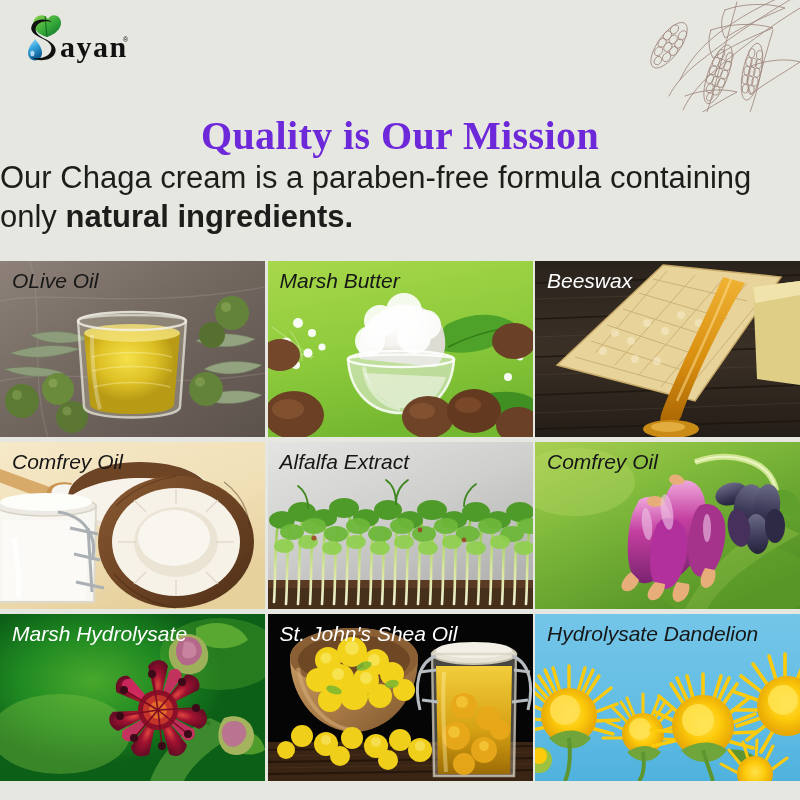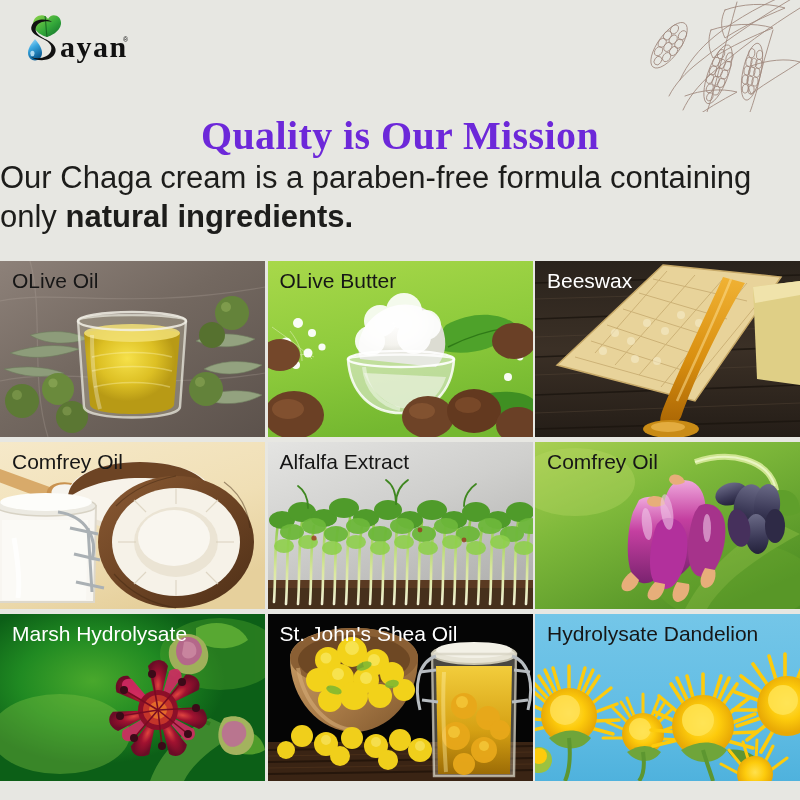--- a/index.html
+++ b/index.html
@@ -42,20 +42,21 @@
     position:absolute; top:261px; left:0;
     width:800px; height:519px;
     display:grid;
     grid-template-columns:265px 265px 265px;
     grid-template-rows:176px 167px 167px;
     column-gap:2.5px; row-gap:5px;
   }
   .cell {
     position:relative; overflow:hidden;
     background:#cfcfcf;
+    font-style:italic;
   }
   .cell .label {
     position:absolute; left:12px; top:9px;
     font-size:21px; line-height:1;
     z-index:9;
     white-space:nowrap;
   }
   .label.dark { color:#161616; }
   .label.light { color:#ffffff; }
   .art { position:absolute; inset:0; }
@@ -311,21 +312,21 @@
             <ellipse cx="160" cy="156" rx="26" ry="21" fill="#6e4327"></ellipse>
             <ellipse cx="154" cy="150" rx="13" ry="8" fill="#8d5a35" opacity=".65"></ellipse>
             <ellipse cx="206" cy="150" rx="27" ry="22" fill="#63391f"></ellipse>
             <ellipse cx="200" cy="144" rx="13" ry="8" fill="#87542f" opacity=".6"></ellipse>
             <ellipse cx="246" cy="80" rx="22" ry="18" fill="#6a4026"></ellipse>
             <ellipse cx="12" cy="94" rx="20" ry="16" fill="#74472a"></ellipse>
             <ellipse cx="250" cy="164" rx="22" ry="18" fill="#6a4026"></ellipse>
           </g>
         </svg>
       </div>
-      <div class="label dark">OLive Butter</div>
+      <div class="label dark">Marsh Butter</div>
     </div>
 
     <div class="cell">
       <div class="art">
         <svg viewBox="0 0 265 176" preserveAspectRatio="xMidYMid slice" xmlns="http://www.w3.org/2000/svg">
           <defs>
             <linearGradient id="woodg" x1="0" y1="0" x2="0" y2="1">
               <stop offset="0%" stop-color="#2a231c"></stop>
                 <stop offset="50%" stop-color="#3b3026"></stop>
                 <stop offset="100%" stop-color="#241d17"></stop>

